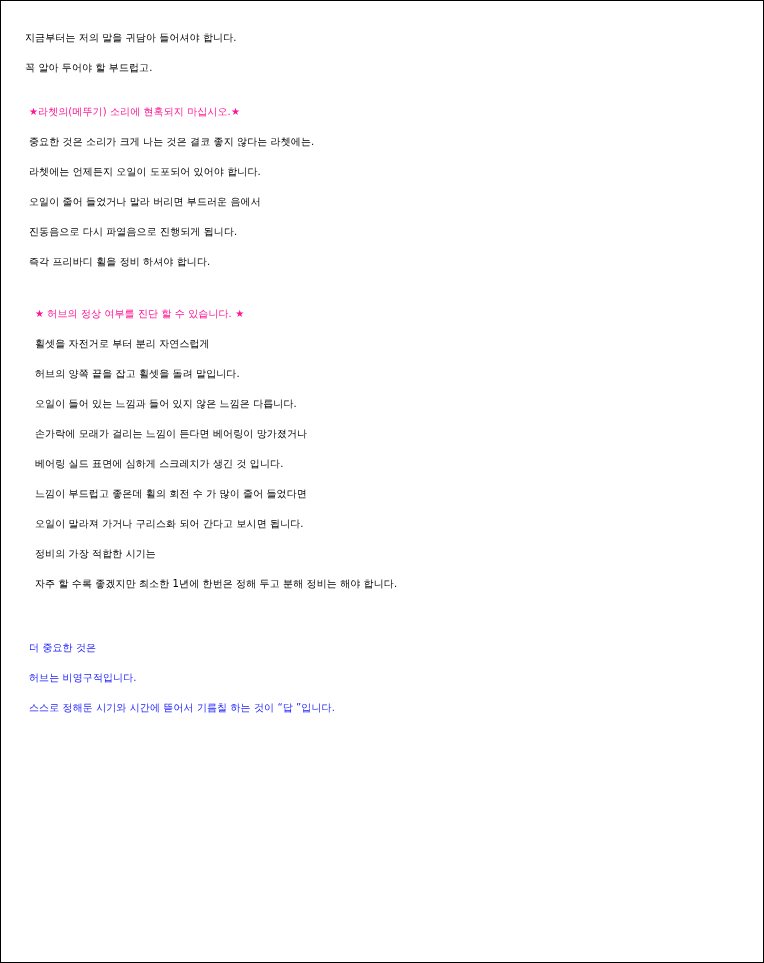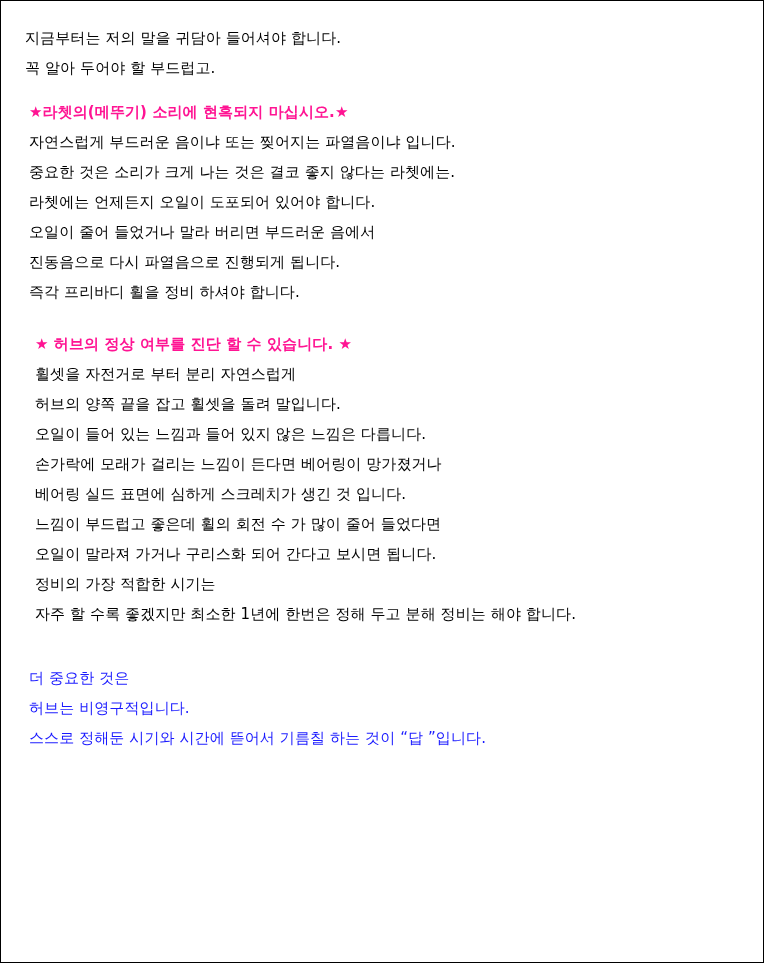--- a/index.html
+++ b/index.html
@@ -18,28 +18,28 @@
     height: 963px;
     border: 1px solid #000000;
     background: #ffffff;
     padding: 22px 24px 10px 24px;
     overflow: hidden;
   }
   .block {
     margin: 0;
   }
   .line {
-    font-size: 15px;
+    font-size: 10px;
     line-height: 30px;
     white-space: pre-wrap;
     color: #000000;
     letter-spacing: 0.1px;
   }
   .line.black   { color: #000000; }
-  .line.magenta { color: #ff1493; font-weight: bold; }
+  .line.magenta { color: #ff1493; font-weight: normal; }
   .line.blue    { color: #1a1aff; font-weight: normal; }
   .line.indent1 { padding-left: 4px; }
   .line.indent2 { padding-left: 10px; }
   .spacer-sm { height: 14px; }
   .spacer-md { height: 22px; }
   .spacer-lg { height: 34px; }
 </style>
 </head>
 <body>
 
@@ -47,21 +47,20 @@
 
   <div class="block">
     <div class="line black">지금부터는 저의 말을 귀담아 들어셔야 합니다.</div>
     <div class="line black">꼭 알아 두어야 할 부드럽고.</div>
   </div>
 
   <div class="spacer-sm"></div>
 
   <div class="block">
     <div class="line magenta indent1">★라쳇의(메뚜기) 소리에 현혹되지 마십시오.★</div>
-    <div class="line black indent1">자연스럽게 부드러운 음이냐 또는 찢어지는 파열음이냐 입니다.</div>
     <div class="line black indent1">중요한 것은 소리가 크게 나는 것은 결코 좋지 않다는 라쳇에는.</div>
     <div class="line black indent1">라쳇에는 언제든지 오일이 도포되어 있어야 합니다.</div>
     <div class="line black indent1">오일이 줄어 들었거나 말라 버리면 부드러운 음에서</div>
     <div class="line black indent1">진동음으로 다시 파열음으로 진행되게 됩니다.</div>
     <div class="line black indent1">즉각 프리바디 휠을 정비 하셔야 합니다.</div>
   </div>
 
   <div class="spacer-md"></div>
 
   <div class="block">

